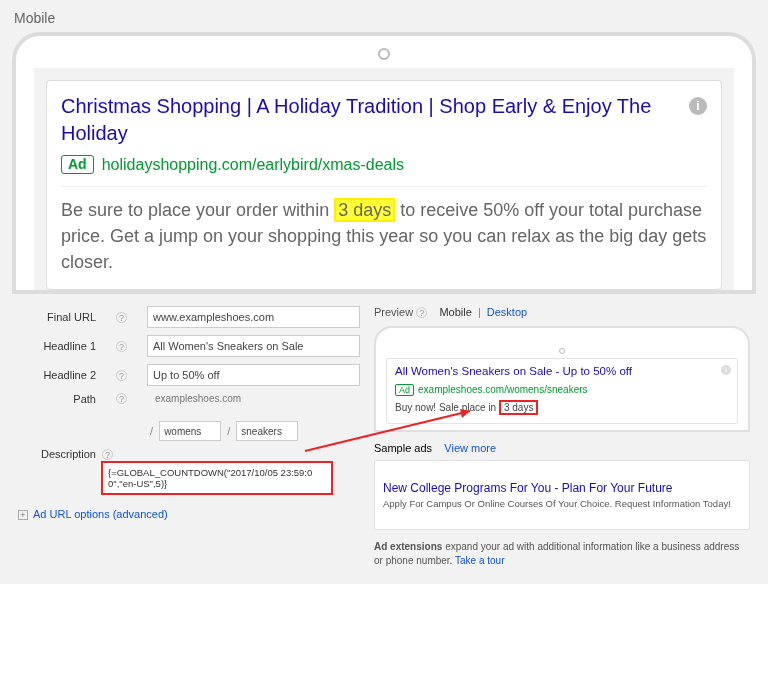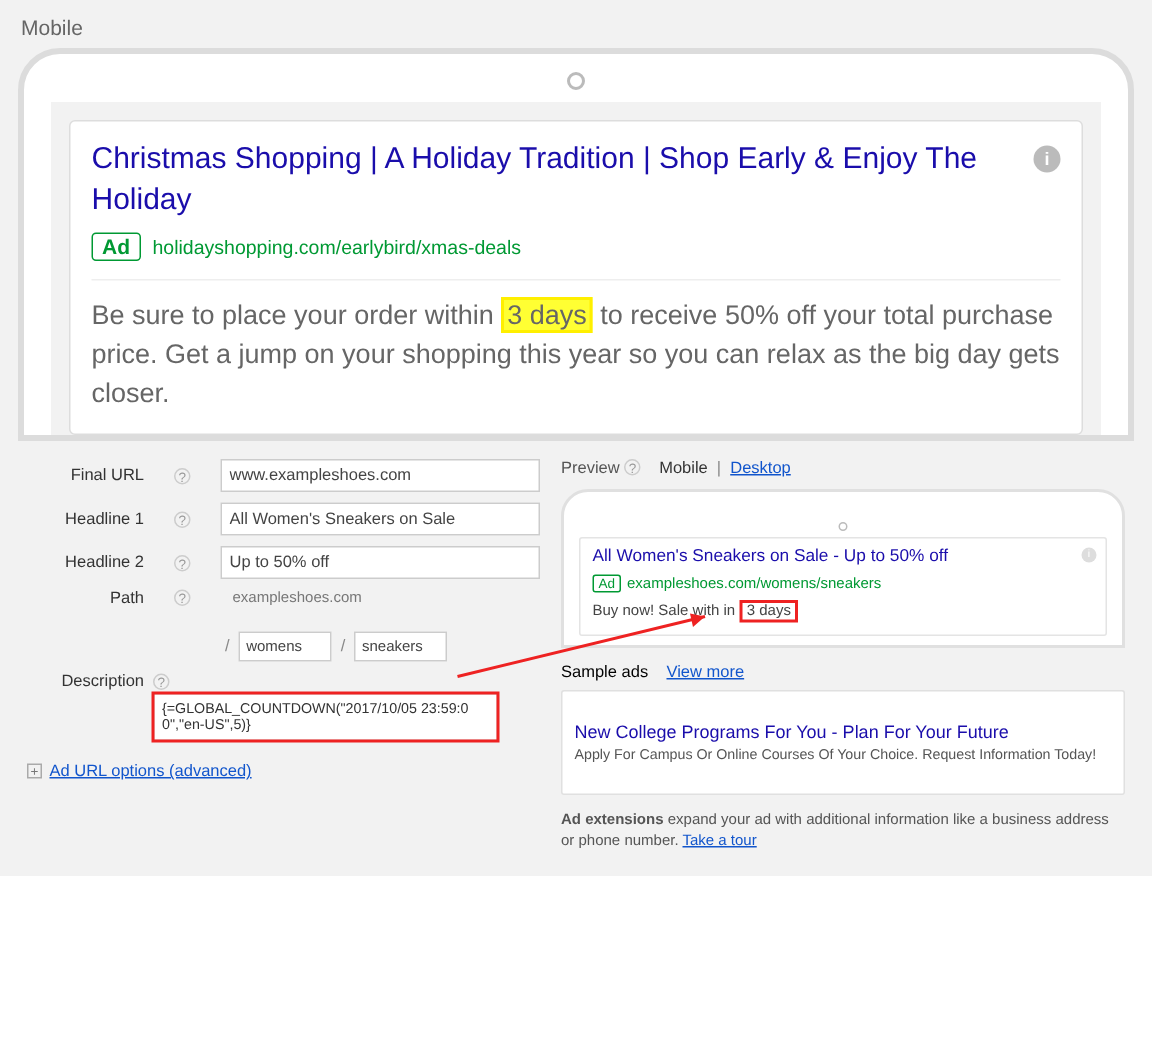--- a/index.html
+++ b/index.html
@@ -10,39 +10,39 @@
   .top-label { color: #666; font-size: 14px; margin: 2px 0 6px 2px; }
   .phone-lg { background: #fff; border: 4px solid #dcdcdc; border-radius: 28px 28px 0 0; padding: 10px 18px 0 18px; }
   .speaker { width: 12px; height: 12px; border: 2px solid #bbb; border-radius: 50%; margin: 2px auto 8px; }
   .phone-lg-screen { background: #f2f2f2; padding: 12px 12px 0 12px; }
   .ad-card-lg { background: #fff; border: 1px solid #ddd; border-radius: 4px; padding: 12px 14px 14px; }
   .ad-card-lg .headline-row { display: flex; align-items: flex-start; gap: 8px; }
   .ad-card-lg .headline { color: #1a0dab; font-size: 20px; line-height: 1.35; flex: 1; }
   .info-dot { width: 18px; height: 18px; background: #bbb; border-radius: 50%; color: #fff; font-size: 12px; font-weight: bold; text-align: center; line-height: 18px; flex: 0 0 auto; margin-top: 4px; }
   .ad-card-lg .url-row { display: flex; align-items: center; gap: 8px; margin: 8px 0 10px; border-bottom: 1px solid #eee; padding-bottom: 12px; }
   .ad-badge-lg { color: #009933; border: 1.5px solid #009933; border-radius: 3px; font-size: 14px; font-weight: 600; padding: 1px 6px 2px; line-height: 1; }
-  .ad-url-lg { color: #009933; font-size: 13px; }
+  .ad-url-lg { color: #009933; font-size: 16px; }
   .ad-desc-lg { color: #666; font-size: 18px; line-height: 1.45; }
   .hl-yellow { background: #ffff33; border: 2px solid #ffef00; padding: 0 2px; }
 
   
   .bottom-section { background: #f2f2f2; padding: 12px 0 16px; display: flex; gap: 0; }
   .form-col { width: 370px; font-size: 11px; padding: 0 10px 0 18px; }
   .field-row { display: flex; align-items: center; margin-bottom: 7px; gap: 20px; }
   .field-label { width: 78px; text-align: right; color: #333; }
   .q-mark { color: #999; font-size: 9px; border: 1px solid #ccc; border-radius: 50%; width: 11px; height: 11px; line-height: 10px; text-align: center; display: inline-block; }
   .text-input { flex: 1; height: 22px; border: 1px solid #ccc; background: #fff; padding: 0 5px; font-size: 11px; color: #444; }
   .path-input { width: 62px; height: 20px; border: 1px solid #ccc; background: #fff; padding: 0 4px; font-size: 10px; color: #444; }
   .path-slash { color: #888; margin: 0 3px; }
   .path-domain { color: #777; font-size: 10px; margin-bottom: 17px; padding-left: 8px; }
   .desc-box-wrap { margin-left: 84px; border: 1px solid #ccc; background: #fff; outline: 2px solid #e22; outline-offset: -1px; padding: 4px 5px; font-size: 9.5px; color: #333; word-break: break-all; width: 230px; min-height: 30px; }
   .desc-label-row { display: flex; align-items: center; gap: 6px; margin-bottom: 2px; }
   .adv-link { margin-top: 14px; font-size: 11px; }
   .plus-box { display: inline-block; width: 10px; height: 10px; border: 1px solid #aaa; text-align: center; line-height: 9px; font-size: 9px; color: #777; margin-right: 5px; }
-  .link { color: #1155cc; cursor: pointer; text-decoration: underline; }
+  .link { color: #1155cc; cursor: pointer; }
 
   .preview-col { flex: 1; padding: 0 18px 0 4px; position: relative; }
   .preview-label-row { font-size: 11px; color: #555; margin-bottom: 8px; }
   .preview-label-row .sep { color: #888; margin: 0 3px; }
   .link-black { color: #333; }
   .phone-sm { background: #fff; border: 2px solid #e0e0e0; border-radius: 18px 18px 0 0; padding: 20px 10px 6px; }
   .speaker-sm { width: 6px; height: 6px; border: 1px solid #bbb; border-radius: 50%; margin: 0 auto 4px; }
   .ad-card-sm { border: 1px solid #e4e4e4; border-radius: 2px; padding: 6px 8px 8px; background: #fff; position: relative; }
   .ad-card-sm .headline-sm { color: #1a0dab; font-size: 11.5px; }
   .ad-card-sm .info-sm { position: absolute; top: 6px; right: 6px; width: 10px; height: 10px; border-radius: 50%; background: #ddd; color: #fff; font-size: 7px; text-align: center; line-height: 10px; }
@@ -147,21 +147,21 @@
 
     <div class="phone-sm">
       <div class="speaker-sm"></div>
       <div class="ad-card-sm">
         <div class="info-sm">i</div>
         <div class="headline-sm">All Women's Sneakers on Sale - Up to 50% off</div>
         <div class="url-row-sm">
           <span class="ad-badge-sm">Ad</span><span class="ad-url-sm">exampleshoes.com/womens/sneakers</span>
         </div>
         <div class="desc-sm">
-          <span>Buy now! Sale with in</span>
+          <span>Buy now! Sale place in</span>
           <span class="red-box">3 days</span>
         </div>
       </div>
     </div>
 
     <svg class="arrow" style="left:-70px; top:100px;" width="180" height="60">
       <line x1="5" y1="45" x2="170" y2="5" stroke="#e22" stroke-width="2"></line>
       <polygon points="170,5 160,3 162,12" fill="#e22"></polygon>
     </svg>
 

